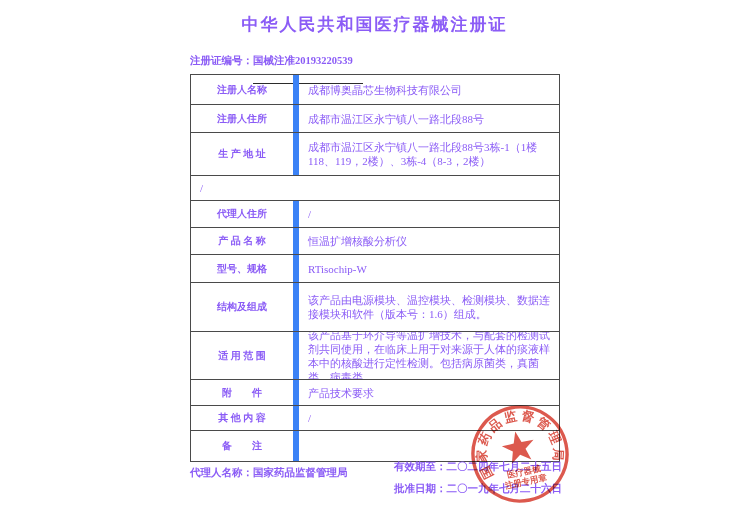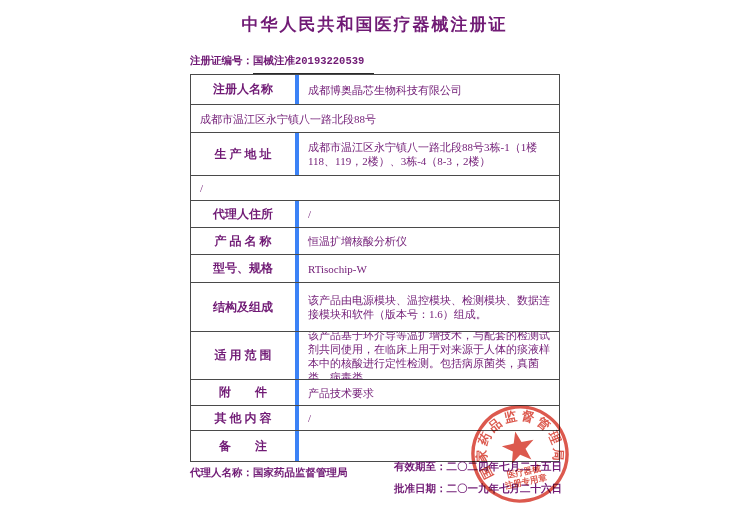--- a/index.html
+++ b/index.html
@@ -1,35 +1,35 @@
 <!DOCTYPE html>
 <html><head>
 <meta charset="utf-8">
 <style>
   html,body{margin:0;padding:0;background:#ffffff;}
   .page{
     position:relative;width:749px;height:509px;background:#ffffff;
-    font-family:"Liberation Serif","DejaVu Serif",serif;color:#701a75;overflow:hidden;
+    font-family:"Liberation Serif","DejaVu Serif",serif;color:#8b5cf6;overflow:hidden;
   }
   .title{
     position:absolute;top:13px;left:0;width:100%;text-align:center;
     font-size:17px;font-weight:bold;letter-spacing:2px;margin:0;
   }
   .regline{position:absolute;left:190px;top:54px;font-size:10.5px;font-weight:bold;}
-  .reg-underline{border-bottom:1px solid #2b2b2b;padding-right:10px;padding-bottom:6px;font-family:Liberation Mono, monospace;}
+  .reg-underline{border-bottom:1px solid #2b2b2b;padding-right:10px;padding-bottom:17px;}
   .cert-table{
     position:absolute;left:190px;top:74px;width:370px;
     border:1px solid #4a4a4a;box-sizing:border-box;
   }
   .row{display:flex;border-bottom:1px solid #4a4a4a;box-sizing:border-box;}
   .row:last-child{border-bottom:none;}
   .label-cell{
-    width:108px;border-right:4px solid #3b82f6;box-sizing:border-box;
+    width:108px;border-right:6px solid #3b82f6;box-sizing:border-box;
     display:flex;align-items:center;justify-content:center;text-align:center;
-    font-weight:bold;font-size:12px;padding:2px 4px;white-space:pre;
+    font-weight:bold;font-size:10px;padding:2px 4px;white-space:pre;
   }
   .value-cell{
     flex:1;display:flex;align-items:center;box-sizing:border-box;
     font-size:11px;line-height:14px;padding:2px 6px 2px 9px;overflow:hidden;
   }
   .r1{height:30px}.r2{height:28px}.r3{height:43px}.r4{height:25px}
   .r5{height:27px}.r6{height:27px}.r7{height:28px}.r8{height:49px}
   .r9{height:48px}.r10{height:26px}.r11{height:25px}.r12{height:30px}
   .dept{position:absolute;left:190px;top:466px;font-size:10.5px;font-weight:bold;}
   .dates{position:absolute;left:394px;top:456px;font-size:10.5px;font-weight:bold;line-height:22px;}
@@ -46,20 +46,21 @@
   <h1 class="title">中华人民共和国医疗器械注册证</h1>
 
   <div class="regline"><span>注册证编号：</span><span class="reg-underline">国械注准20193220539</span></div>
 
   <div class="cert-table">
     <div class="row r1">
       <div class="label-cell">注册人名称</div>
       <div class="value-cell">成都博奥晶芯生物科技有限公司</div>
     </div>
     <div class="row r2">
+      <div class="label-cell">注册人住所</div>
       <div class="value-cell">成都市温江区永宁镇八一路北段88号</div>
     </div>
     <div class="row r3">
       <div class="label-cell">生 产 地 址</div>
       <div class="value-cell">成都市温江区永宁镇八一路北段88号3栋-1（1楼118、119，2楼）、3栋-4（8-3，2楼）</div>
     </div>
     <div class="row r4">
       <div class="value-cell">/</div>
     </div>
     <div class="row r5">

